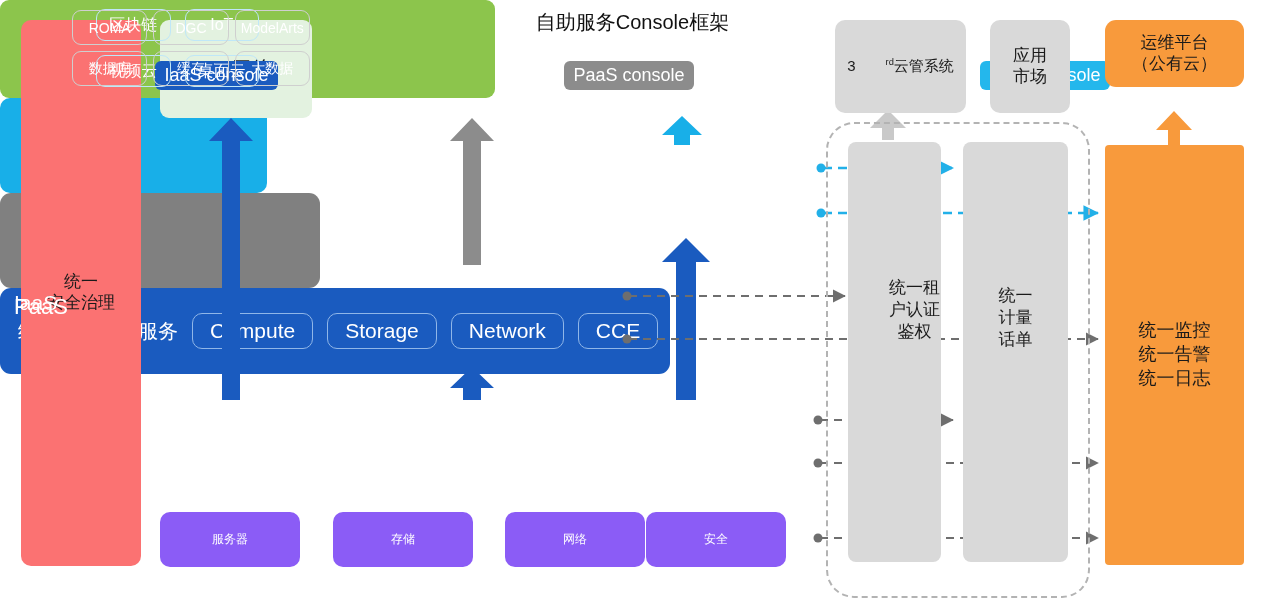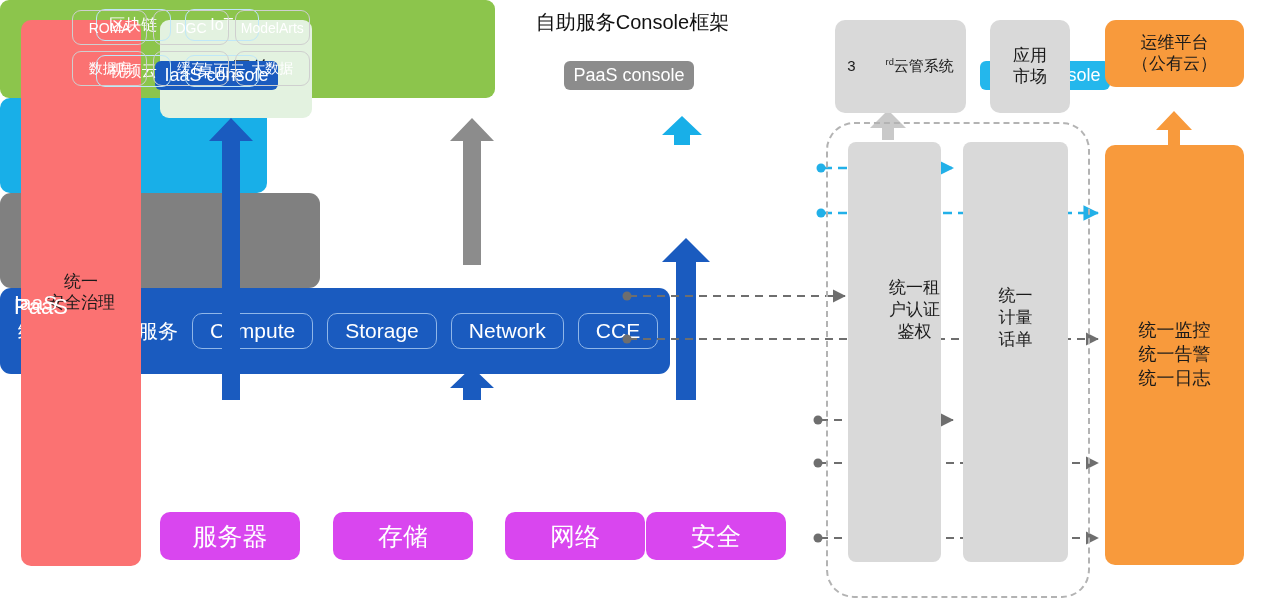--- a/index.html
+++ b/index.html
@@ -62,35 +62,35 @@
   
   #infra{left:160px;top:400px;width:670px;height:86px;background:#1A5BBF;
          border-radius:11px;display:flex;align-items:center;padding-left:18px;
          box-sizing:border-box;}
   #infra .lbl{color:#fff;font-size:20px;white-space:nowrap;}
   #infra .pills{display:flex;align-items:center;gap:14px;margin-left:14px;}
   .pill-b{border:1.7px solid #8FB6E8;border-radius:10px;color:#fff;font-size:21px;
          padding:5px 17px;white-space:nowrap;}
 
   
-  .bbox{position:absolute;top:512px;height:48px;background:#d946ef;border-radius:10px;
-        color:#fff;font-size:25px;display:flex;align-items:center;justify-content:center;}
+  .bbox{position:absolute;top:512px;height:55px;background:#8b5cf6;border-radius:10px;
+        color:#fff;font-size:12px;display:flex;align-items:center;justify-content:center;}
 
   
   #dash-wrap{position:absolute;left:826px;top:122px;width:264px;height:476px;
         border:2.5px dashed #B3B3B3;border-radius:28px;box-sizing:border-box;}
   .gcol{position:absolute;background:#D9D9D9;border-radius:8px;width:93px;top:142px;height:420px;}
   #gcol1{left:848px;}
   #gcol2{left:963px;width:105px;}
   .gcol-lbl{position:absolute;width:93px;text-align:center;color:#1a1a1a;font-size:17px;
         line-height:1.28;}
 
   
   #ops-col{left:1105px;top:145px;width:139px;height:420px;background:#F89A3C;
-        border-radius:10px;color:#1a1a1a;font-size:18px;line-height:1.32;}
+        border-radius:4px;color:#1a1a1a;font-size:18px;line-height:1.32;}
 
   
   #arrows{position:absolute;left:0;top:0;width:1265px;height:605px;
         pointer-events:none;}
   .nowrap{white-space:nowrap;}
   sup{font-size:0.62em;vertical-align:super;margin-left:30px;}
 </style>
 </head>
 <body>
 

